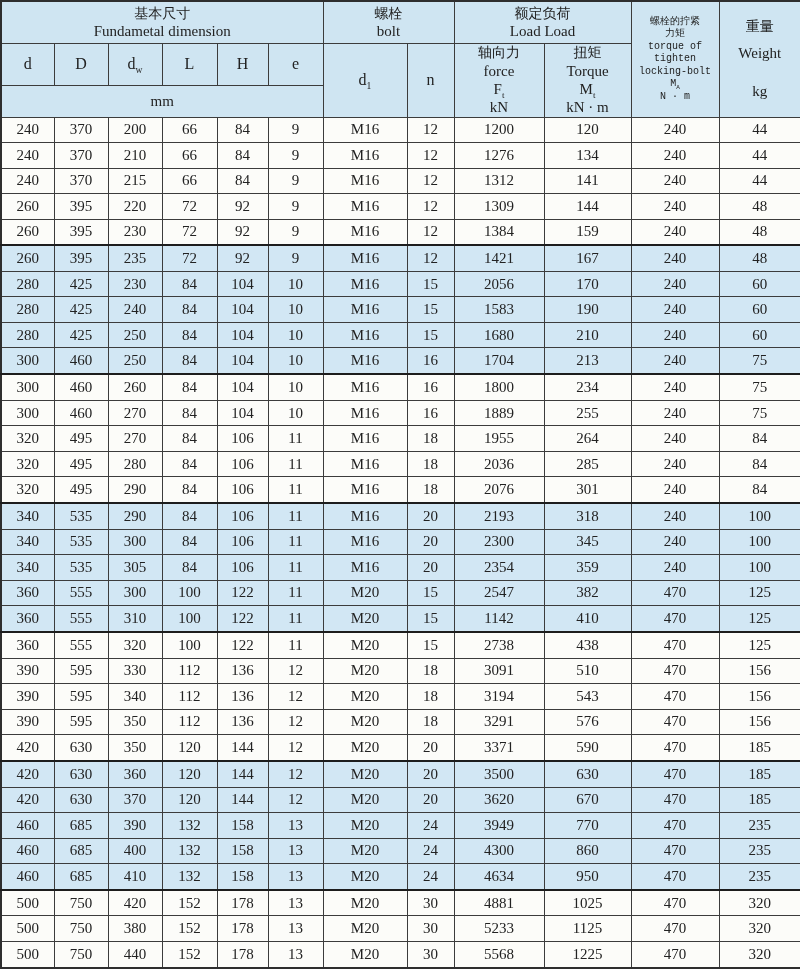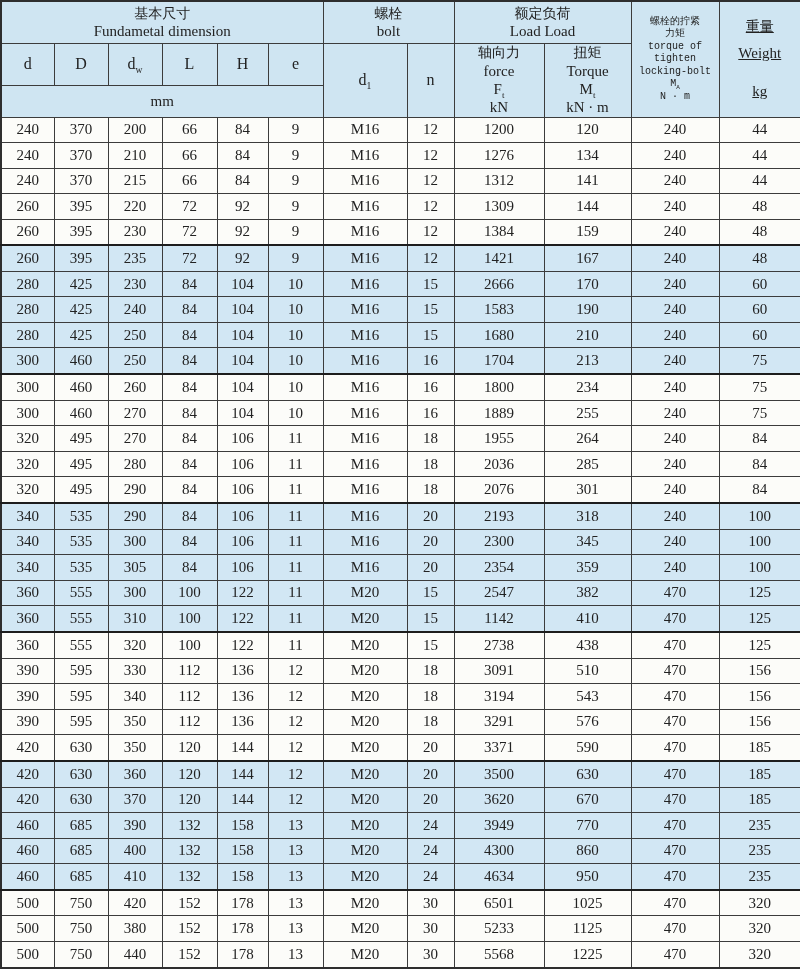--- a/index.html
+++ b/index.html
@@ -32,21 +32,21 @@
     background: #cfe5f2;
     font-weight: normal;
   }
   .h-row1 { height: 42px; }
   .h-row2 { height: 42px; }
   .h-row3 { height: 32px; }
   .zh { font-size: 14px; line-height: 1.25; }
   .en { font-size: 15px; line-height: 1.2; }
   .sym-letter { font-size: 16px; }
   .small-cell div { font-size: 10px; line-height: 1.25; font-family: Liberation Mono, monospace; }
-  .weight-cell div { line-height: 1.2; text-decoration: underline; }
+  .weight-cell div { line-height: 1.2; }
   .weight-cell .gap { margin-top: 8px; }
   .weight-cell .gap2 { margin-top: 20px; }
   sub {
     font-size: 0.6em;
     vertical-align: sub;
     line-height: 0;
   }
   tbody td {
     font-size: 15px;
     background: #fcfcf9;
@@ -219,21 +219,21 @@
         </tr>
         <tr class="band">
           <td>280</td>
           <td>425</td>
           <td>230</td>
           <td>84</td>
           <td>104</td>
           <td>10</td>
           <td>M16</td>
           <td>15</td>
-          <td>2666</td>
+          <td>2056</td>
           <td>170</td>
           <td>240</td>
           <td>60</td>
         </tr>
         <tr class="band">
           <td>280</td>
           <td>425</td>
           <td>240</td>
           <td>84</td>
           <td>104</td>
@@ -555,21 +555,21 @@
         </tr>
         <tr class="sep">
           <td>500</td>
           <td>750</td>
           <td>420</td>
           <td>152</td>
           <td>178</td>
           <td>13</td>
           <td>M20</td>
           <td>30</td>
-          <td>6501</td>
+          <td>4881</td>
           <td>1025</td>
           <td>470</td>
           <td>320</td>
         </tr>
         <tr>
           <td>500</td>
           <td>750</td>
           <td>380</td>
           <td>152</td>
           <td>178</td>

